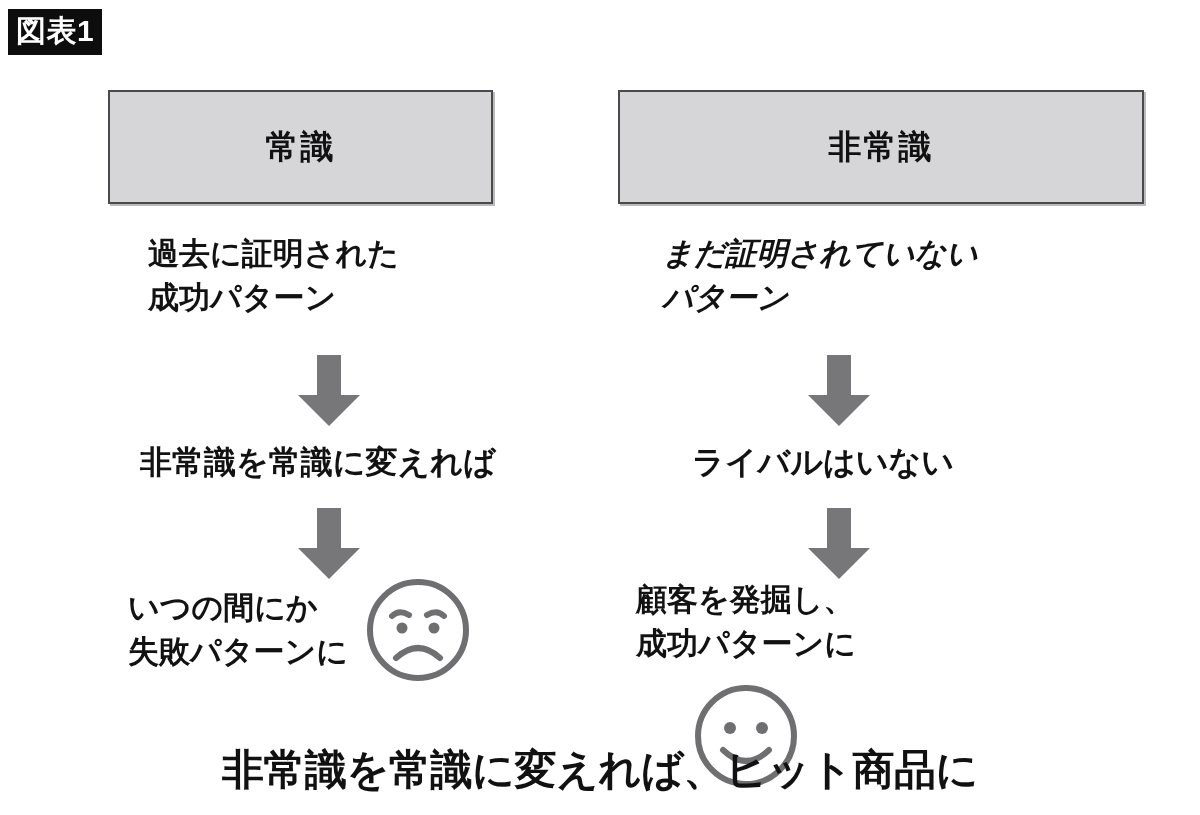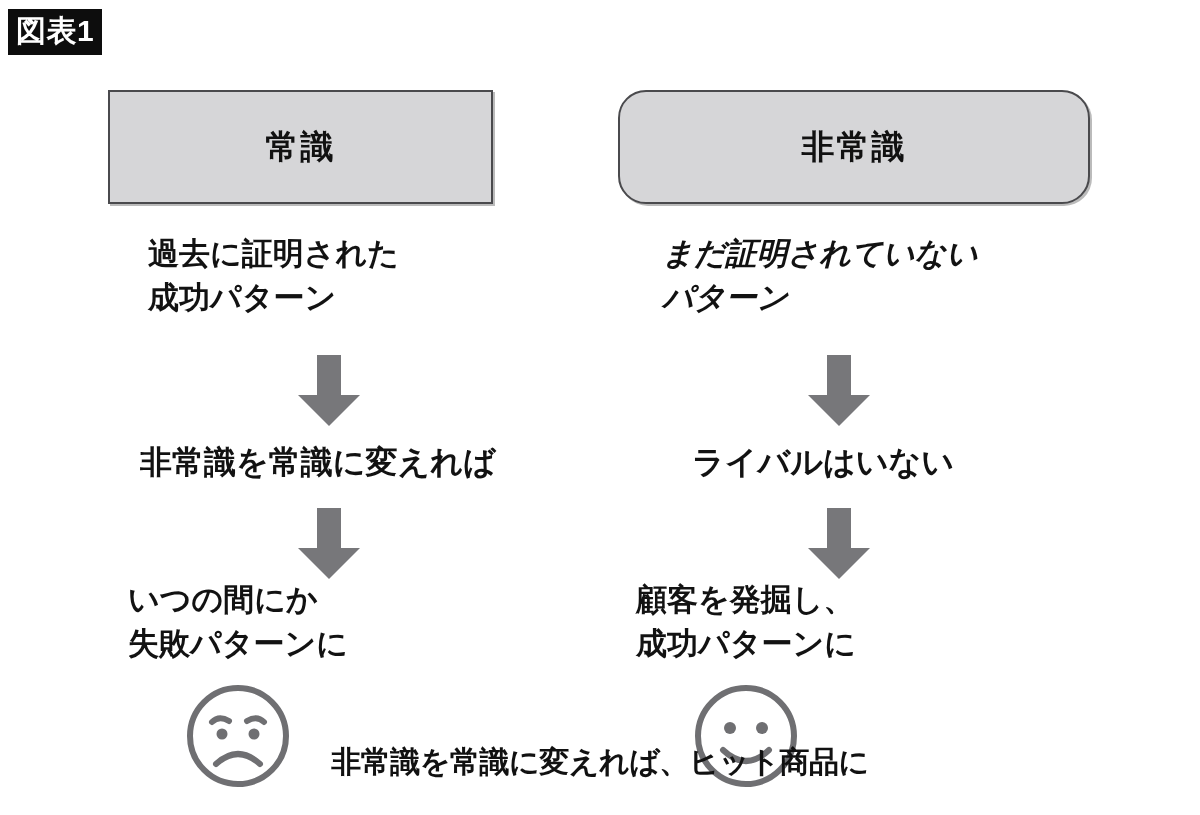--- a/index.html
+++ b/index.html
@@ -55,21 +55,21 @@
     height: 114px;
     background: #d6d6d8;
     border: 2px solid #4a4a4d;
     box-shadow: 2px 2px 0 rgba(60,60,60,0.35);
     box-sizing: border-box;
     display: flex;
     align-items: center;
     justify-content: center;
   }
   .header-box.left  { left: 108px; width: 385px; }
-  .header-box.right { left: 618px; width: 472px; border-radius: 28px; }
+  .header-box.right { left: 618px; width: 526px; }
   .header-box .label {
     font-size: 33px;
     font-weight: 700;
     color: #111111;
     letter-spacing: 2px;
   }
 
   
   .blk {
     position: absolute;
@@ -99,40 +99,40 @@
   .arrow.a2.right { left: 806px; top: 508px; }
 
   
   .result {
     position: absolute;
     top: 578px;
     display: flex;
     align-items: center;
     gap: 18px;
   }
-  .result.left  { left: 128px; flex-direction: column; }
+  .result.left  { left: 128px; }
   .result.right { left: 636px; flex-direction: column; }
   .result .txt {
     font-size: 31px;
     font-weight: 700;
     color: #121212;
     line-height: 1.42;
     white-space: pre-line;
   }
   .face { width: 104px; height: 104px; flex: 0 0 104px; }
   .face svg { display: block; width: 100%; height: 100%; }
 
   
   .conclusion {
     position: absolute;
     left: 0;
     top: 742px;
     width: 1200px;
     text-align: center;
-    font-size: 30px;
+    font-size: 42px;
     font-weight: 700;
     color: #111111;
     letter-spacing: -0.5px;
     white-space: nowrap;
   }
 </style>
 </head>
 <body>
 
 <div class="title-row">

